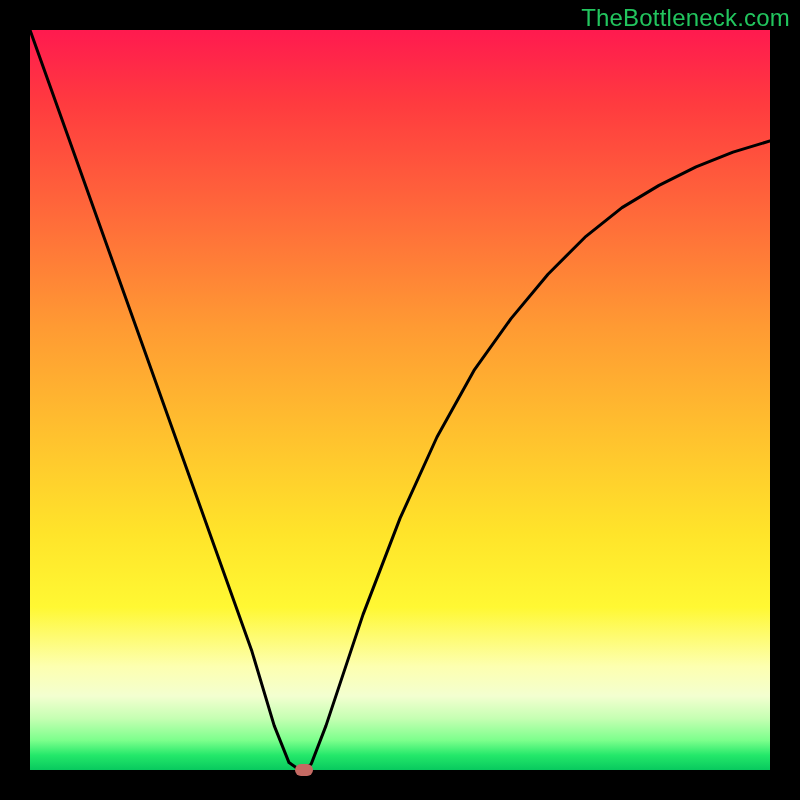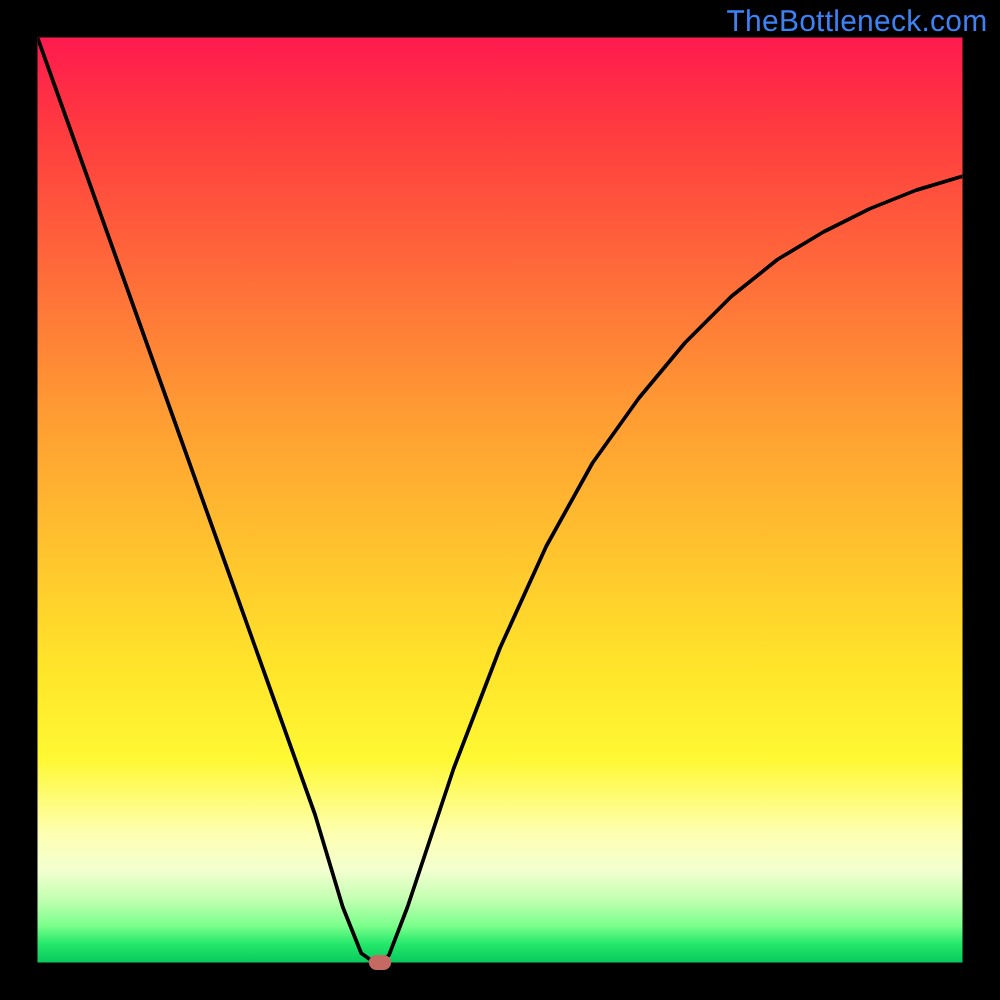--- a/index.html
+++ b/index.html
@@ -63,21 +63,21 @@
     border-radius: 6px;
     background: #c56a63;
     transform: translate(-50%, -50%);
   }
   .watermark {
     position: absolute;
     top: 4px;
     right: 10px;
     font-size: 24px;
     font-weight: 500;
-    color: #3b82f6;
+    color: #22c55e;
     letter-spacing: 0.2px;
     user-select: none;
   }
 </style>
 </head>
 <body>
 
 <div class="watermark">TheBottleneck.com</div>
 
 <div class="frame">

